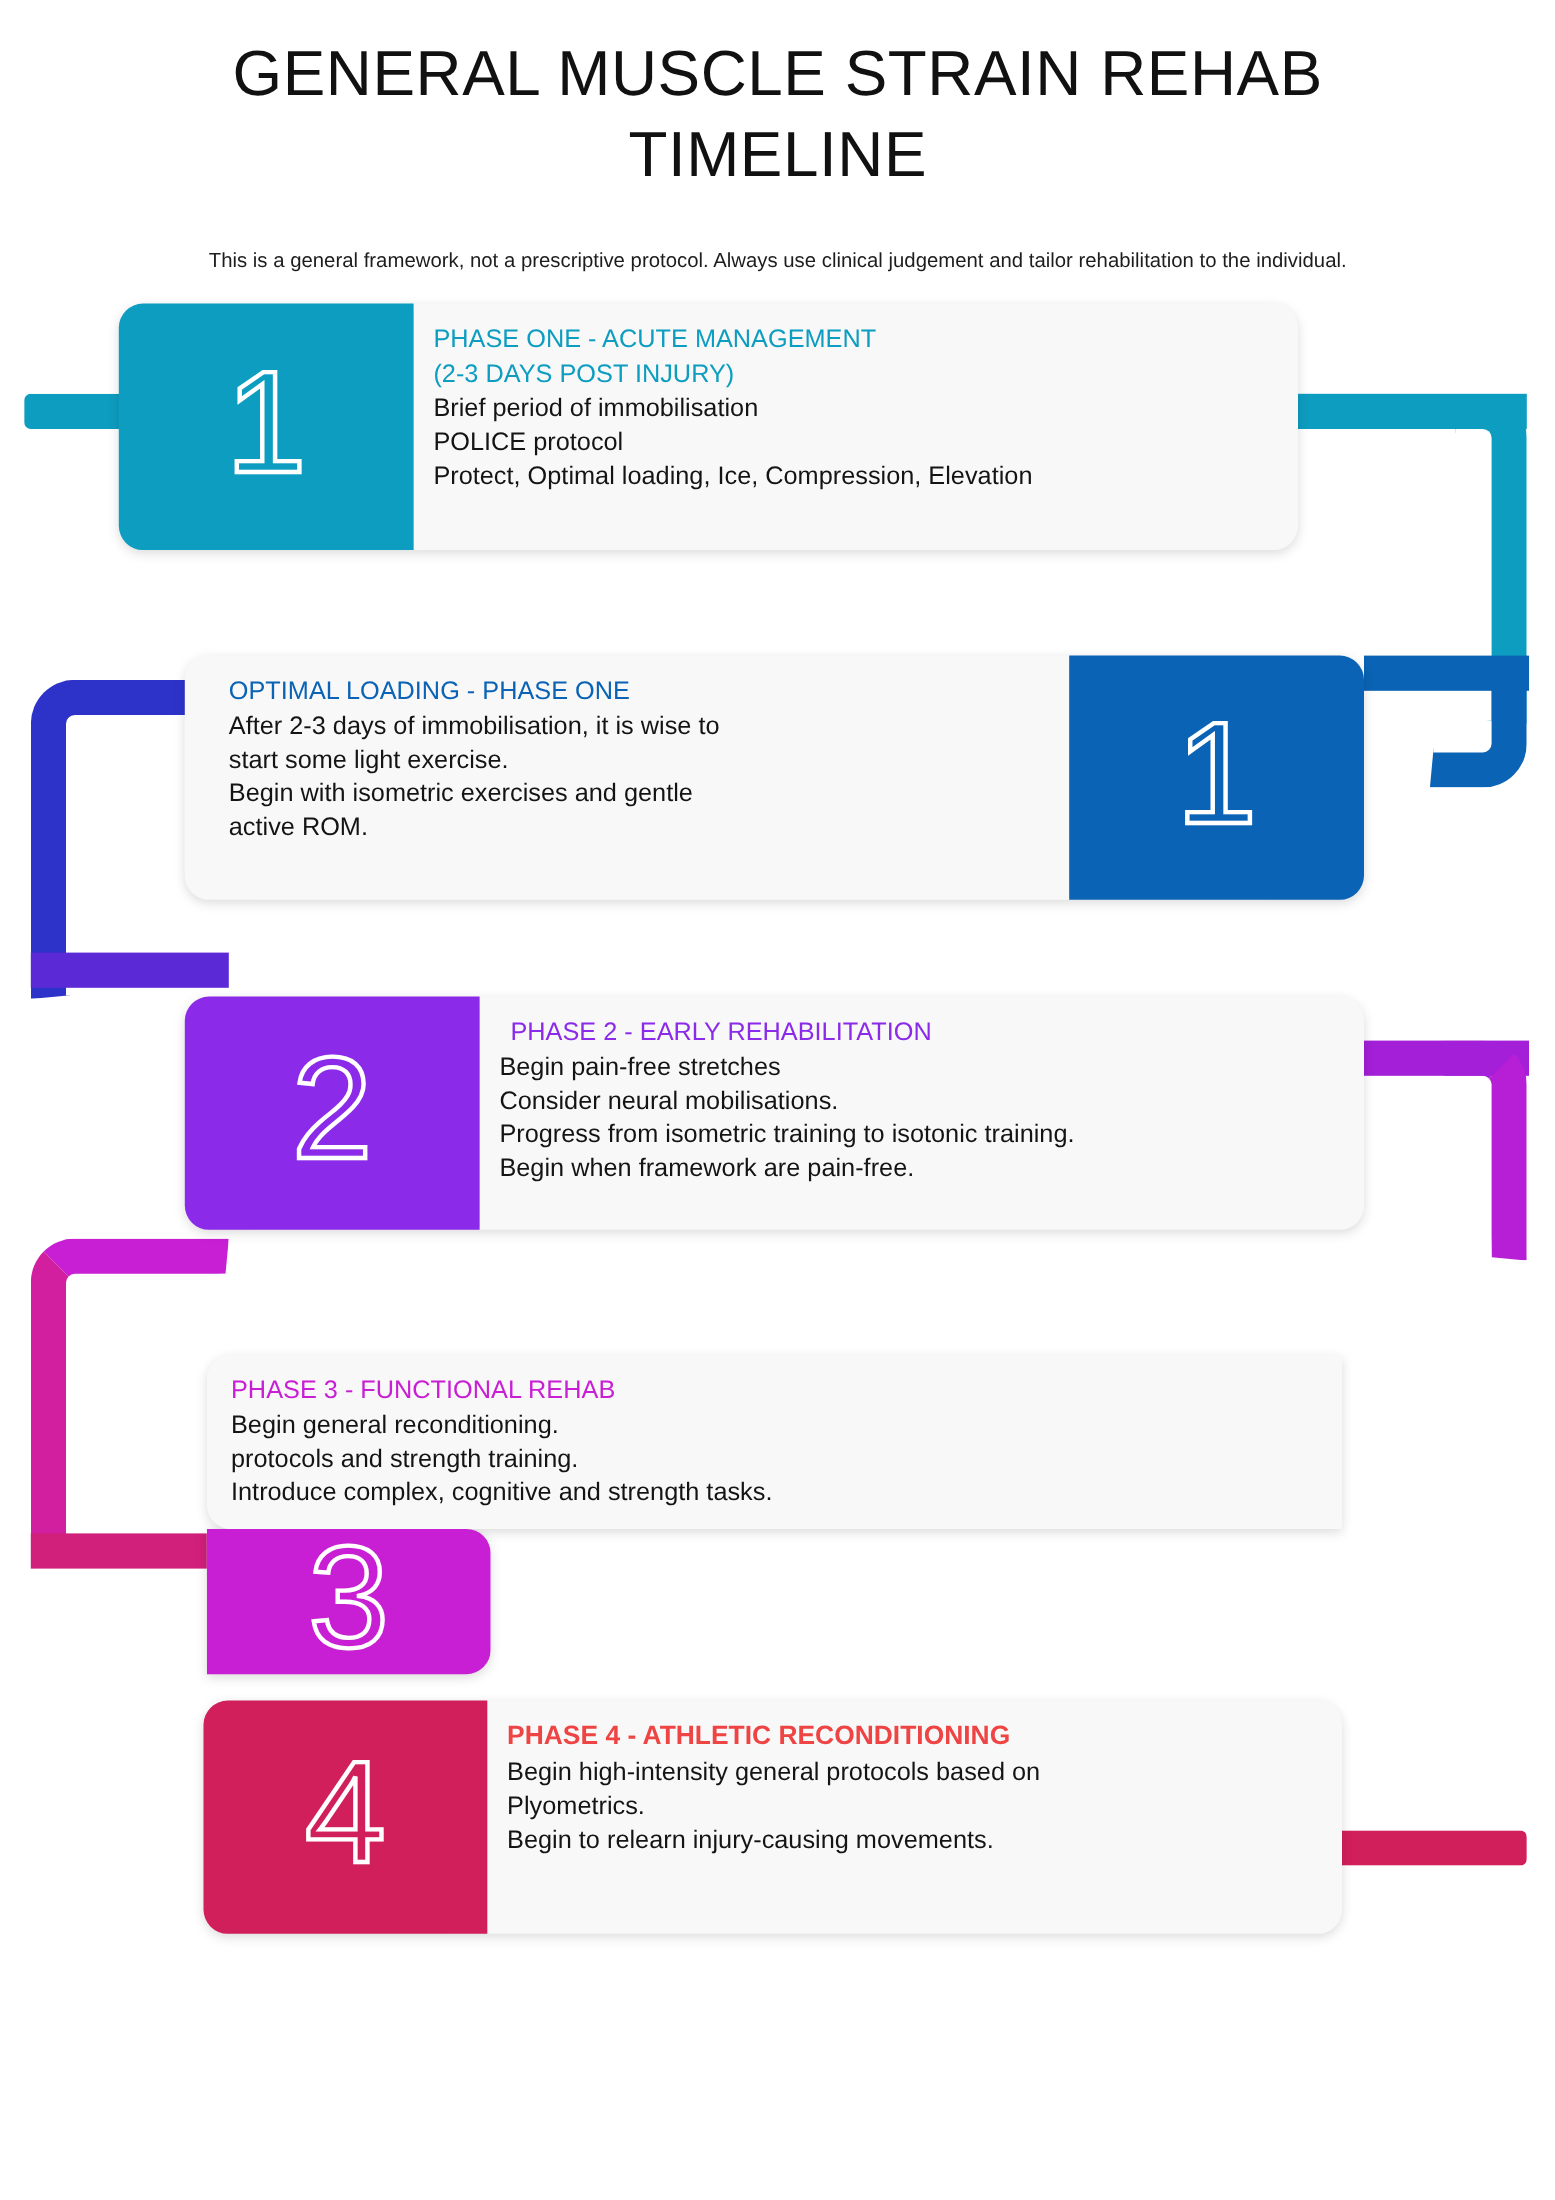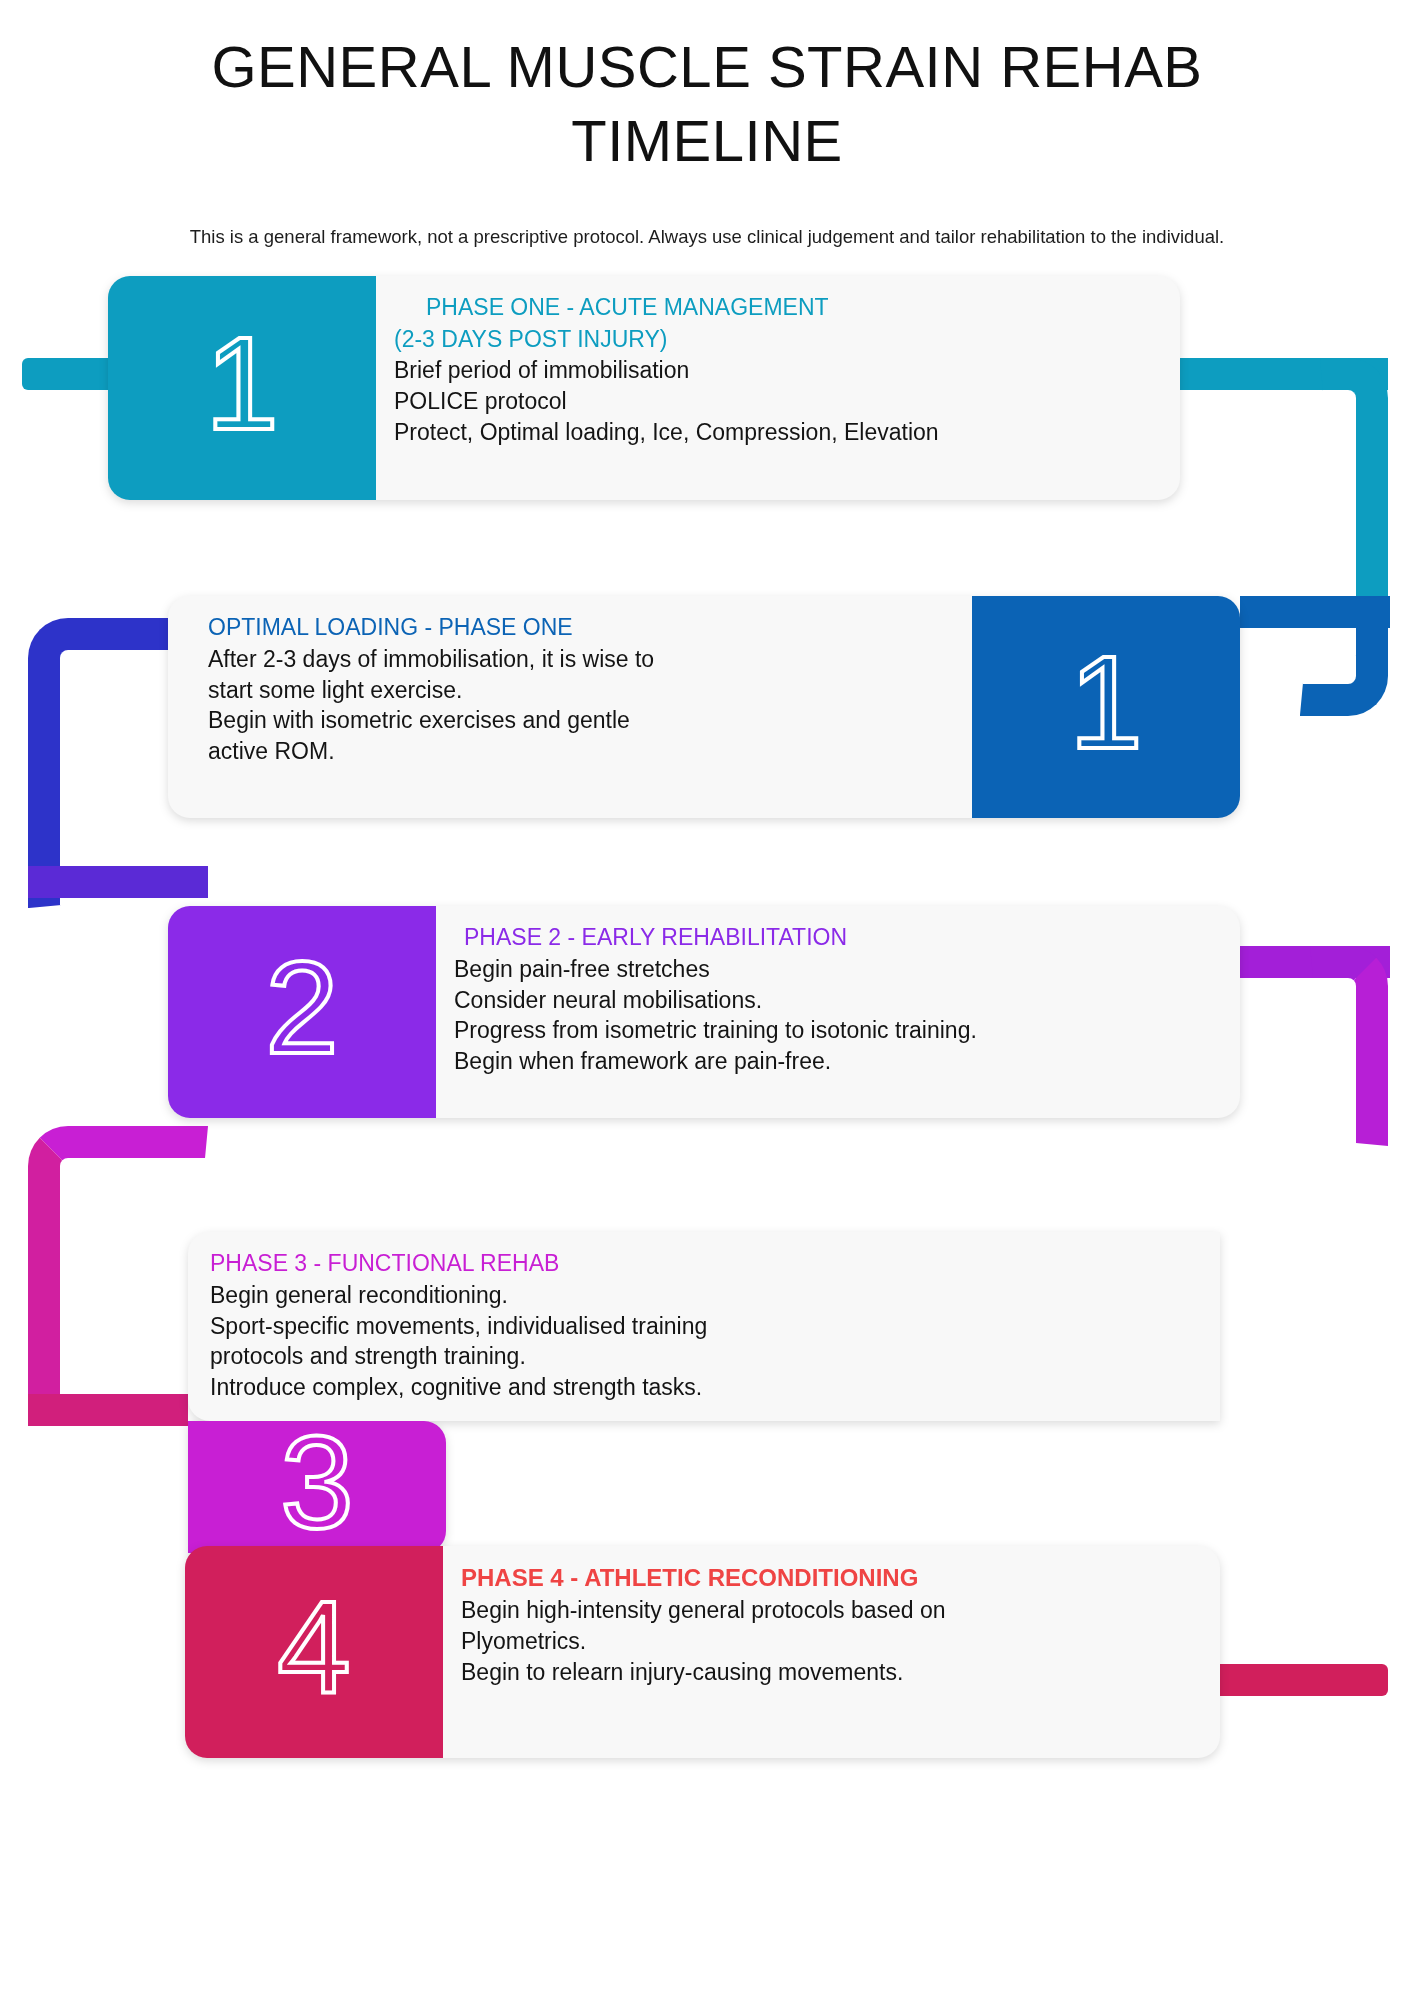--- a/index.html
+++ b/index.html
@@ -138,21 +138,21 @@
               border-radius:40px 0 0 0;"></div>
   <div class="connector" style="left:28px; top:1128px; width:160px; height:32px; background:#d11f7c;"></div>
 
   <div class="connector" style="left:1210px; top:1398px; width:178px; height:32px; background:#d11f5c; border-radius:0 6px 6px 0;"></div>
 
   <div class="row" style="left:108px; top:10px; width:1072px; height:224px;">
     <div class="numbox r-left" style="width:268px; background:#0d9dc0;">
       <span class="num">1</span>
     </div>
     <div class="card r-right">
-      <div class="card-title" style="color:#0d9dc0;margin-left:32px;">PHASE ONE - ACUTE MANAGEMENT</div>
+      <div class="card-title" style="color:#0d9dc0;">PHASE ONE - ACUTE MANAGEMENT</div>
       <div class="card-title" style="color:#0d9dc0;">(2-3 DAYS POST INJURY)</div>
       <div class="card-line">Brief period of immobilisation</div>
       <div class="card-line">POLICE protocol</div>
       <div class="card-line">Protect, Optimal loading, Ice, Compression, Elevation</div>
     </div>
   </div>
 
   <div class="row" style="left:168px; top:330px; width:1072px; height:222px;">
     <div class="card r-left" style="padding-left:40px;">
       <div class="card-title" style="color:#0b63b5;">OPTIMAL LOADING - PHASE ONE</div>
@@ -176,21 +176,20 @@
       <div class="card-line">Consider neural mobilisations.</div>
       <div class="card-line">Progress from isometric training to isotonic training.</div>
       <div class="card-line">Begin when framework are pain-free.</div>
     </div>
   </div>
 
   <div class="row" style="left:188px; top:966px; width:1032px; height:212px;flex-direction:column;">
     <div class="card r-left" style="padding-left:22px;">
       <div class="card-title" style="color:#c81fd4;">PHASE 3 - FUNCTIONAL REHAB</div>
       <div class="card-line">Begin general reconditioning.</div>
-      <div class="card-line">Sport-specific movements, individualised training</div>
       <div class="card-line">protocols and strength training.</div>
       <div class="card-line">Introduce complex, cognitive and strength tasks.</div>
     </div>
     <div class="numbox r-right" style="width:258px; background:#c81fd4;">
       <span class="num">3</span>
     </div>
   </div>
 
   <div class="row" style="left:185px; top:1280px; width:1035px; height:212px;">
     <div class="numbox r-left" style="width:258px; background:#d11f5c;">

